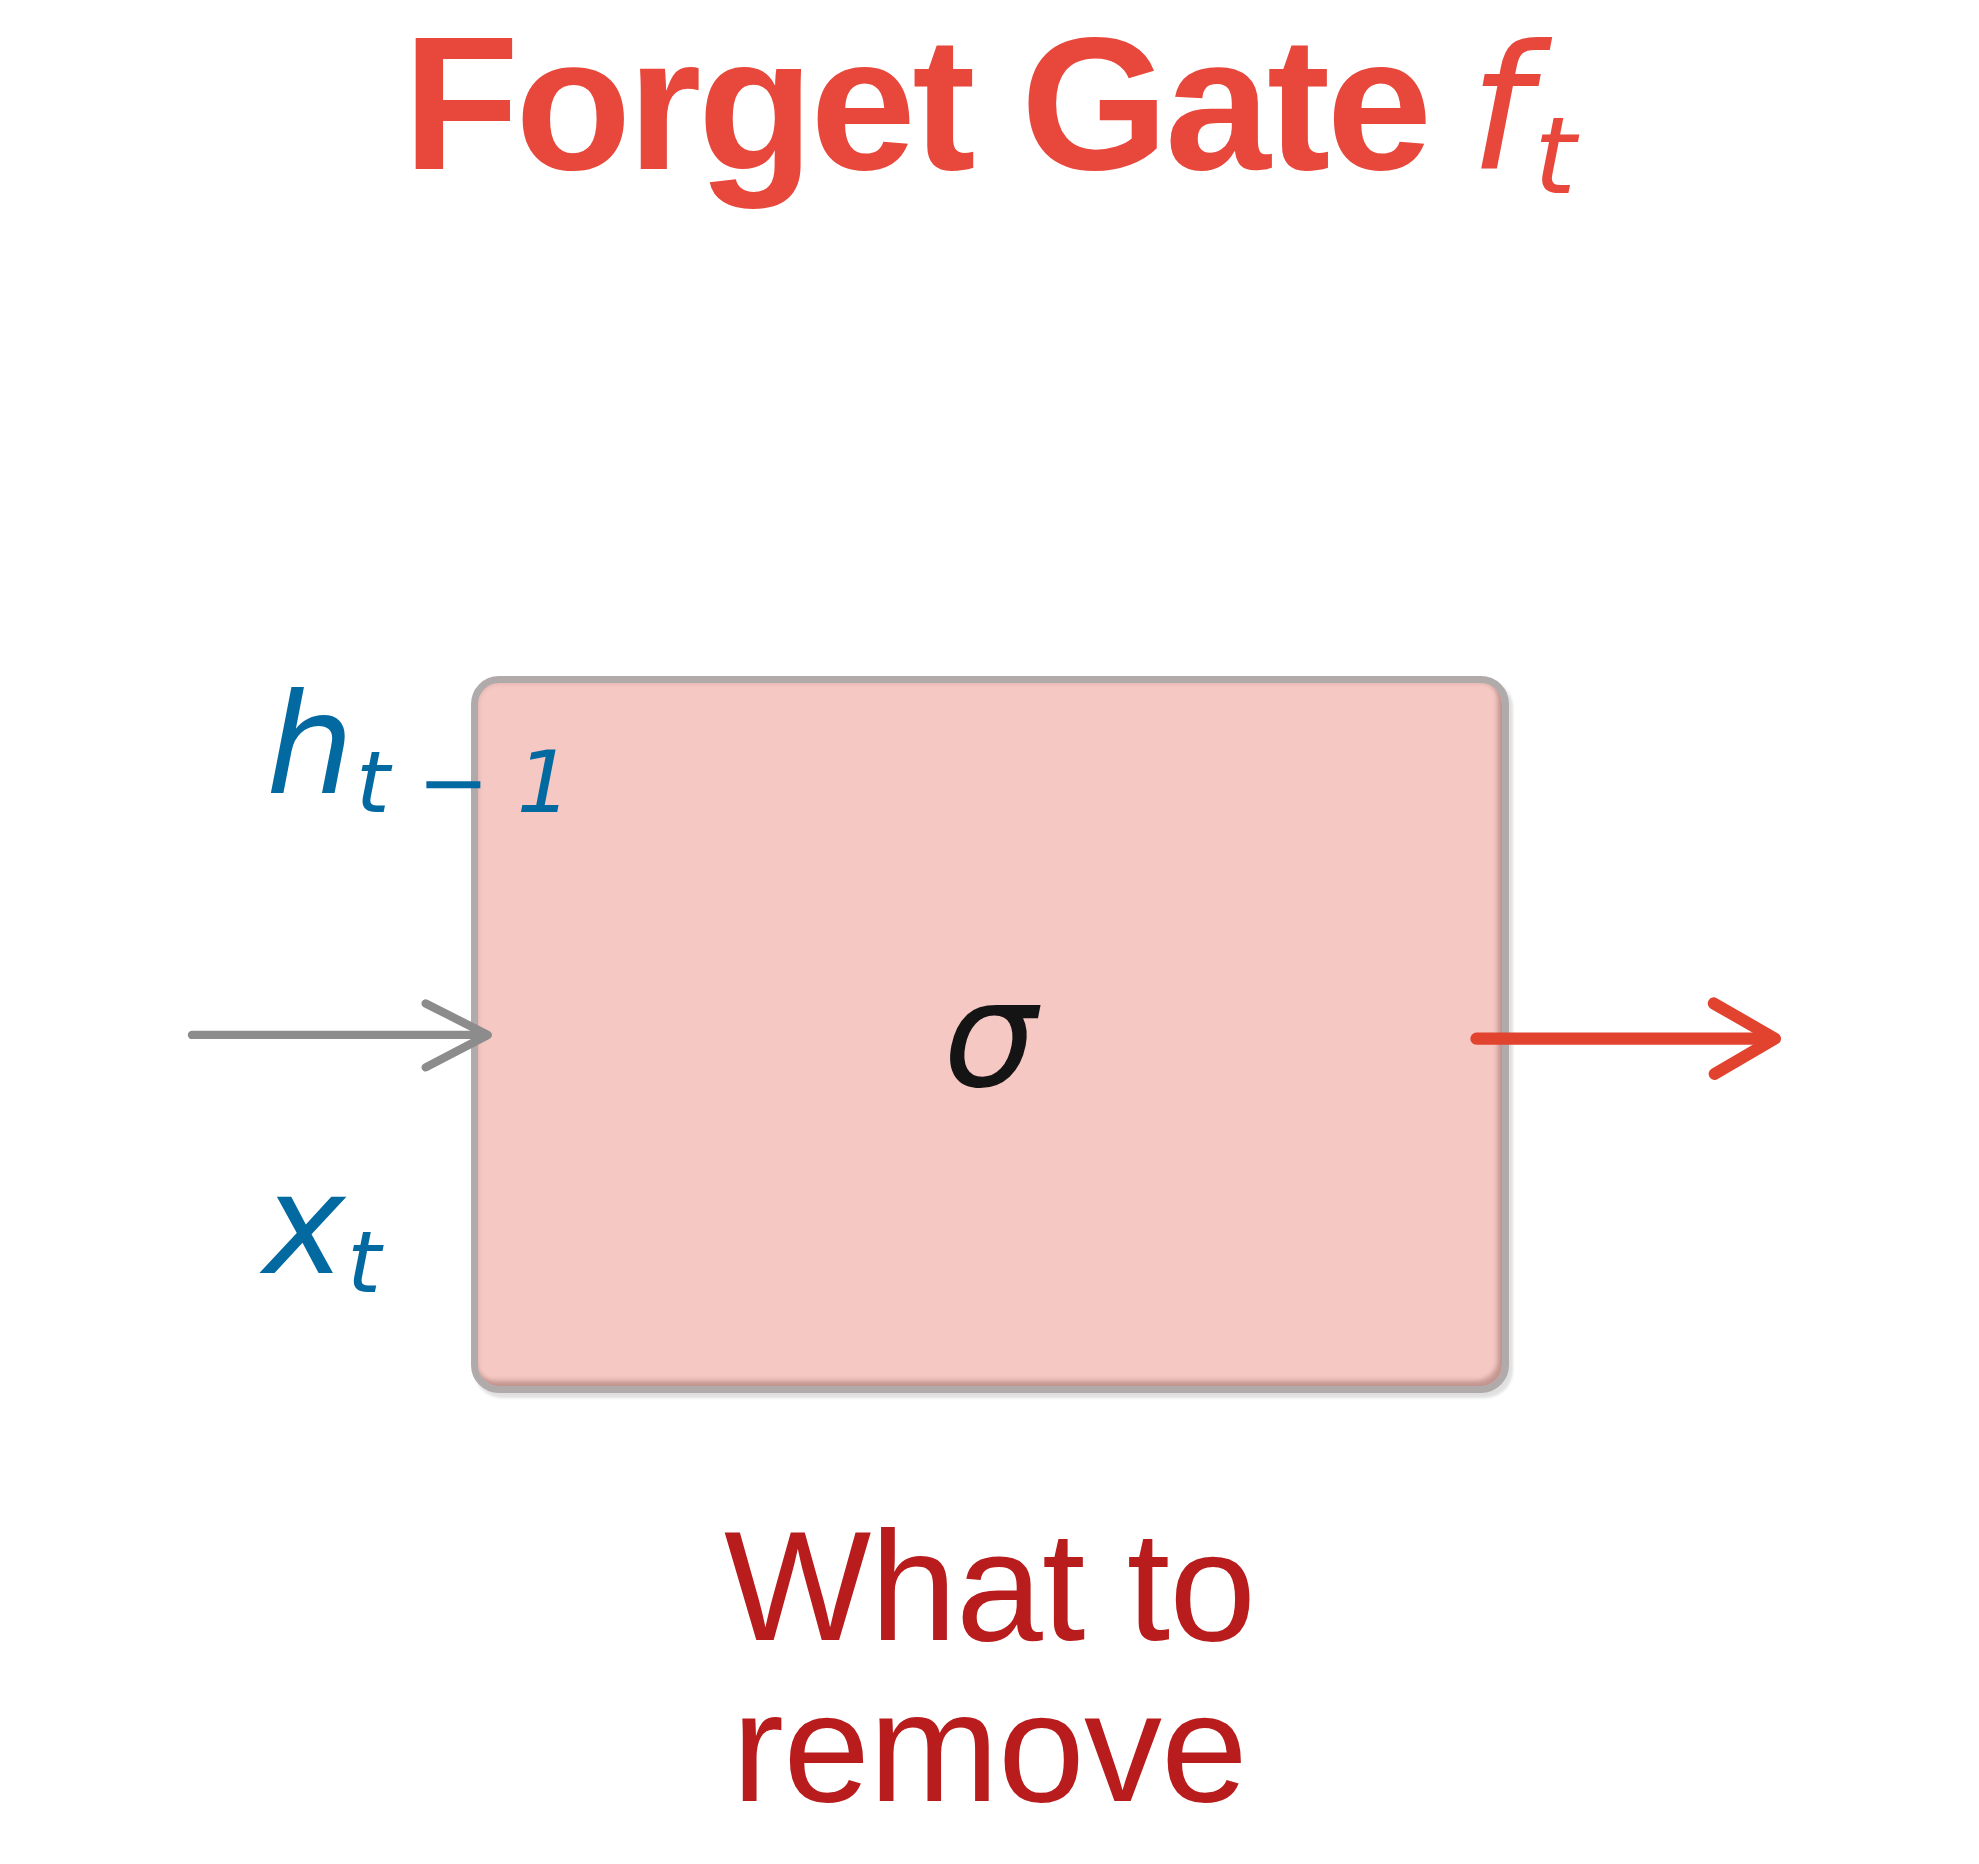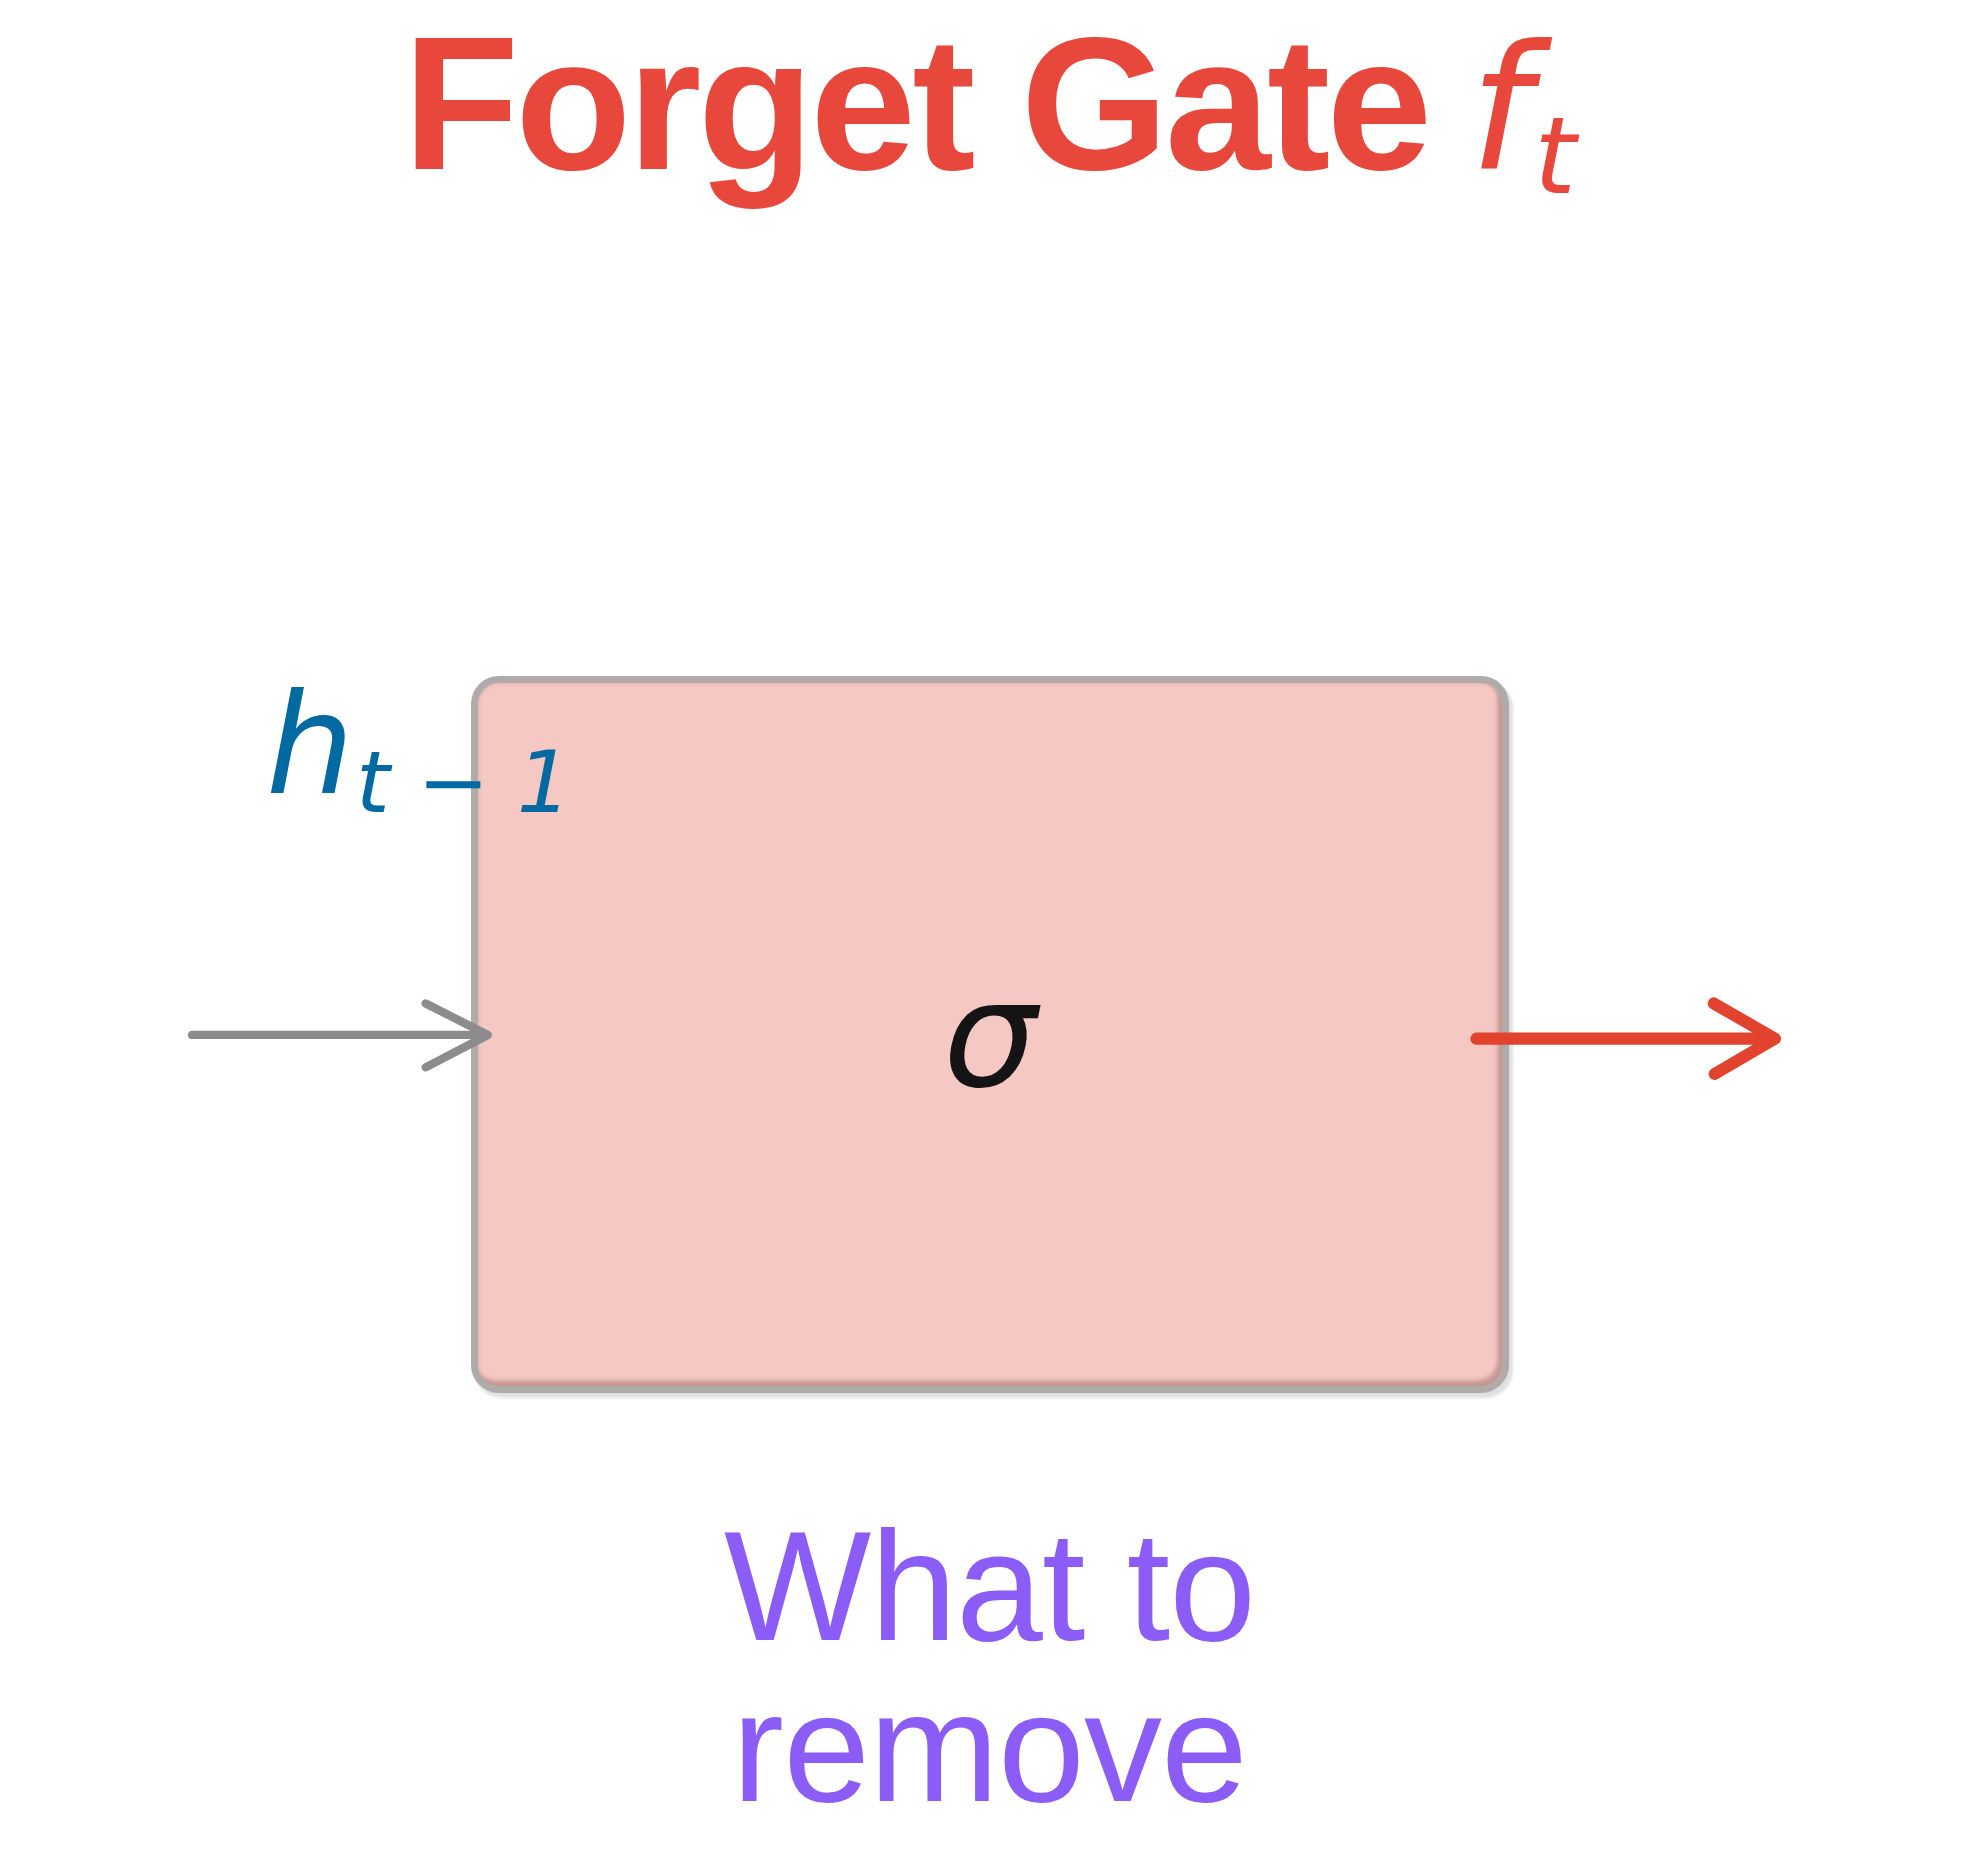--- a/index.html
+++ b/index.html
@@ -109,40 +109,43 @@
   .caption {
     position: absolute;
     left: 0;
     right: 0;
     top: 1506px;
     text-align: center;
     font-weight: 400;
     font-size: 156px;
     line-height: 161px;
     letter-spacing: -0.9px;
-    color: #8b5cf6;
+    color: #b91c1c;
   }
 </style>
 </head>
 <body>
 
 <div class="canvas">
 
   <div class="title">
     <span>Forget Gate</span><span class="title-math"><span>f</span><span class="msub">t</span></span>
   </div>
 
   <div class="gate-box">
     <span class="sigma">σ</span>
   </div>
 
   <div class="math-label h-label">
     <span>h</span><span class="msub">t − 1</span>
   </div>
 
+  <div class="math-label x-label">
+    <span>x</span><span class="msub">t</span>
+  </div>
 
   <svg class="arrows" viewBox="0 0 2134 2010" xmlns="http://www.w3.org/2000/svg">
     <g>
       <line x1="207" y1="1116" x2="512" y2="1116" stroke="#8C8C8C" stroke-width="9" stroke-linecap="round"></line>
       <polyline points="459,1082 526,1116 459,1151" fill="none" stroke="#8C8C8C" stroke-width="9" stroke-linecap="round" stroke-linejoin="round"></polyline>
     </g>
     <g>
       <line x1="1592" y1="1120" x2="1906" y2="1120" stroke="#E2432F" stroke-width="13" stroke-linecap="round"></line>
       <polyline points="1848,1082 1914,1120 1849,1158" fill="none" stroke="#E2432F" stroke-width="13" stroke-linecap="round" stroke-linejoin="round"></polyline>
     </g>

